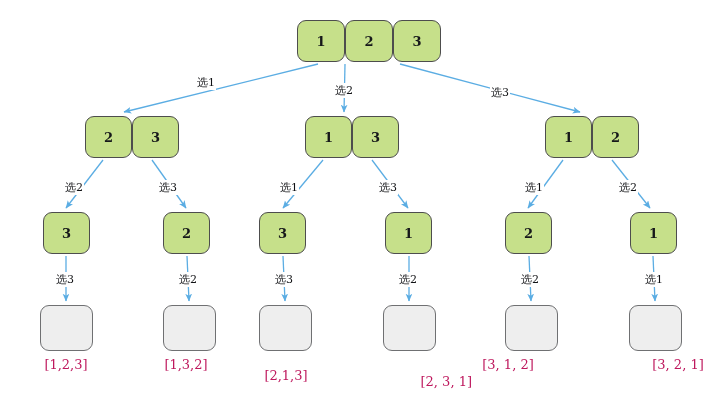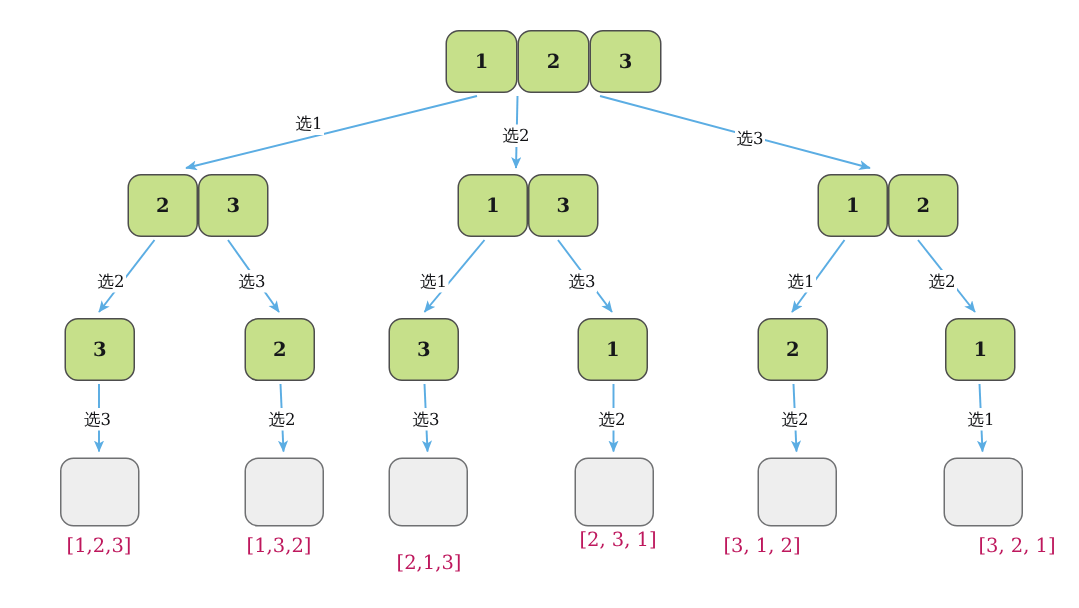--- a/index.html
+++ b/index.html
@@ -128,17 +128,17 @@
       <div class="edge-label" style="left: 618px; top: 180px;">选2</div>
       <div class="edge-label" style="left: 55px; top: 272px;">选3</div>
       <div class="edge-label" style="left: 178px; top: 272px;">选2</div>
       <div class="edge-label" style="left: 274px; top: 272px;">选3</div>
       <div class="edge-label" style="left: 398px; top: 272px;">选2</div>
       <div class="edge-label" style="left: 520px; top: 272px;">选2</div>
       <div class="edge-label" style="left: 644px; top: 272px;">选1</div>
       <div class="leaf-label" style="left: 6px; top: 357px; width: 120px;">[1,2,3]</div>
       <div class="leaf-label" style="left: 126px; top: 357px; width: 120px;">[1,3,2]</div>
       <div class="leaf-label" style="left: 226px; top: 368px; width: 120px;">[2,1,3]</div>
-      <div class="leaf-label" style="left: 352px; top: 353px; width: 120px;">[2, 3, 1]</div>
+      <div class="leaf-label" style="left: 352px; top: 374px; width: 120px; text-align: right;">[2, 3, 1]</div>
       <div class="leaf-label" style="left: 448px; top: 357px; width: 120px;">[3, 1, 2]</div>
       <div class="leaf-label" style="left: 618px; top: 357px; width: 120px;">[3, 2, 1]</div>
     </div>
 </div>
 
 </body></html>

